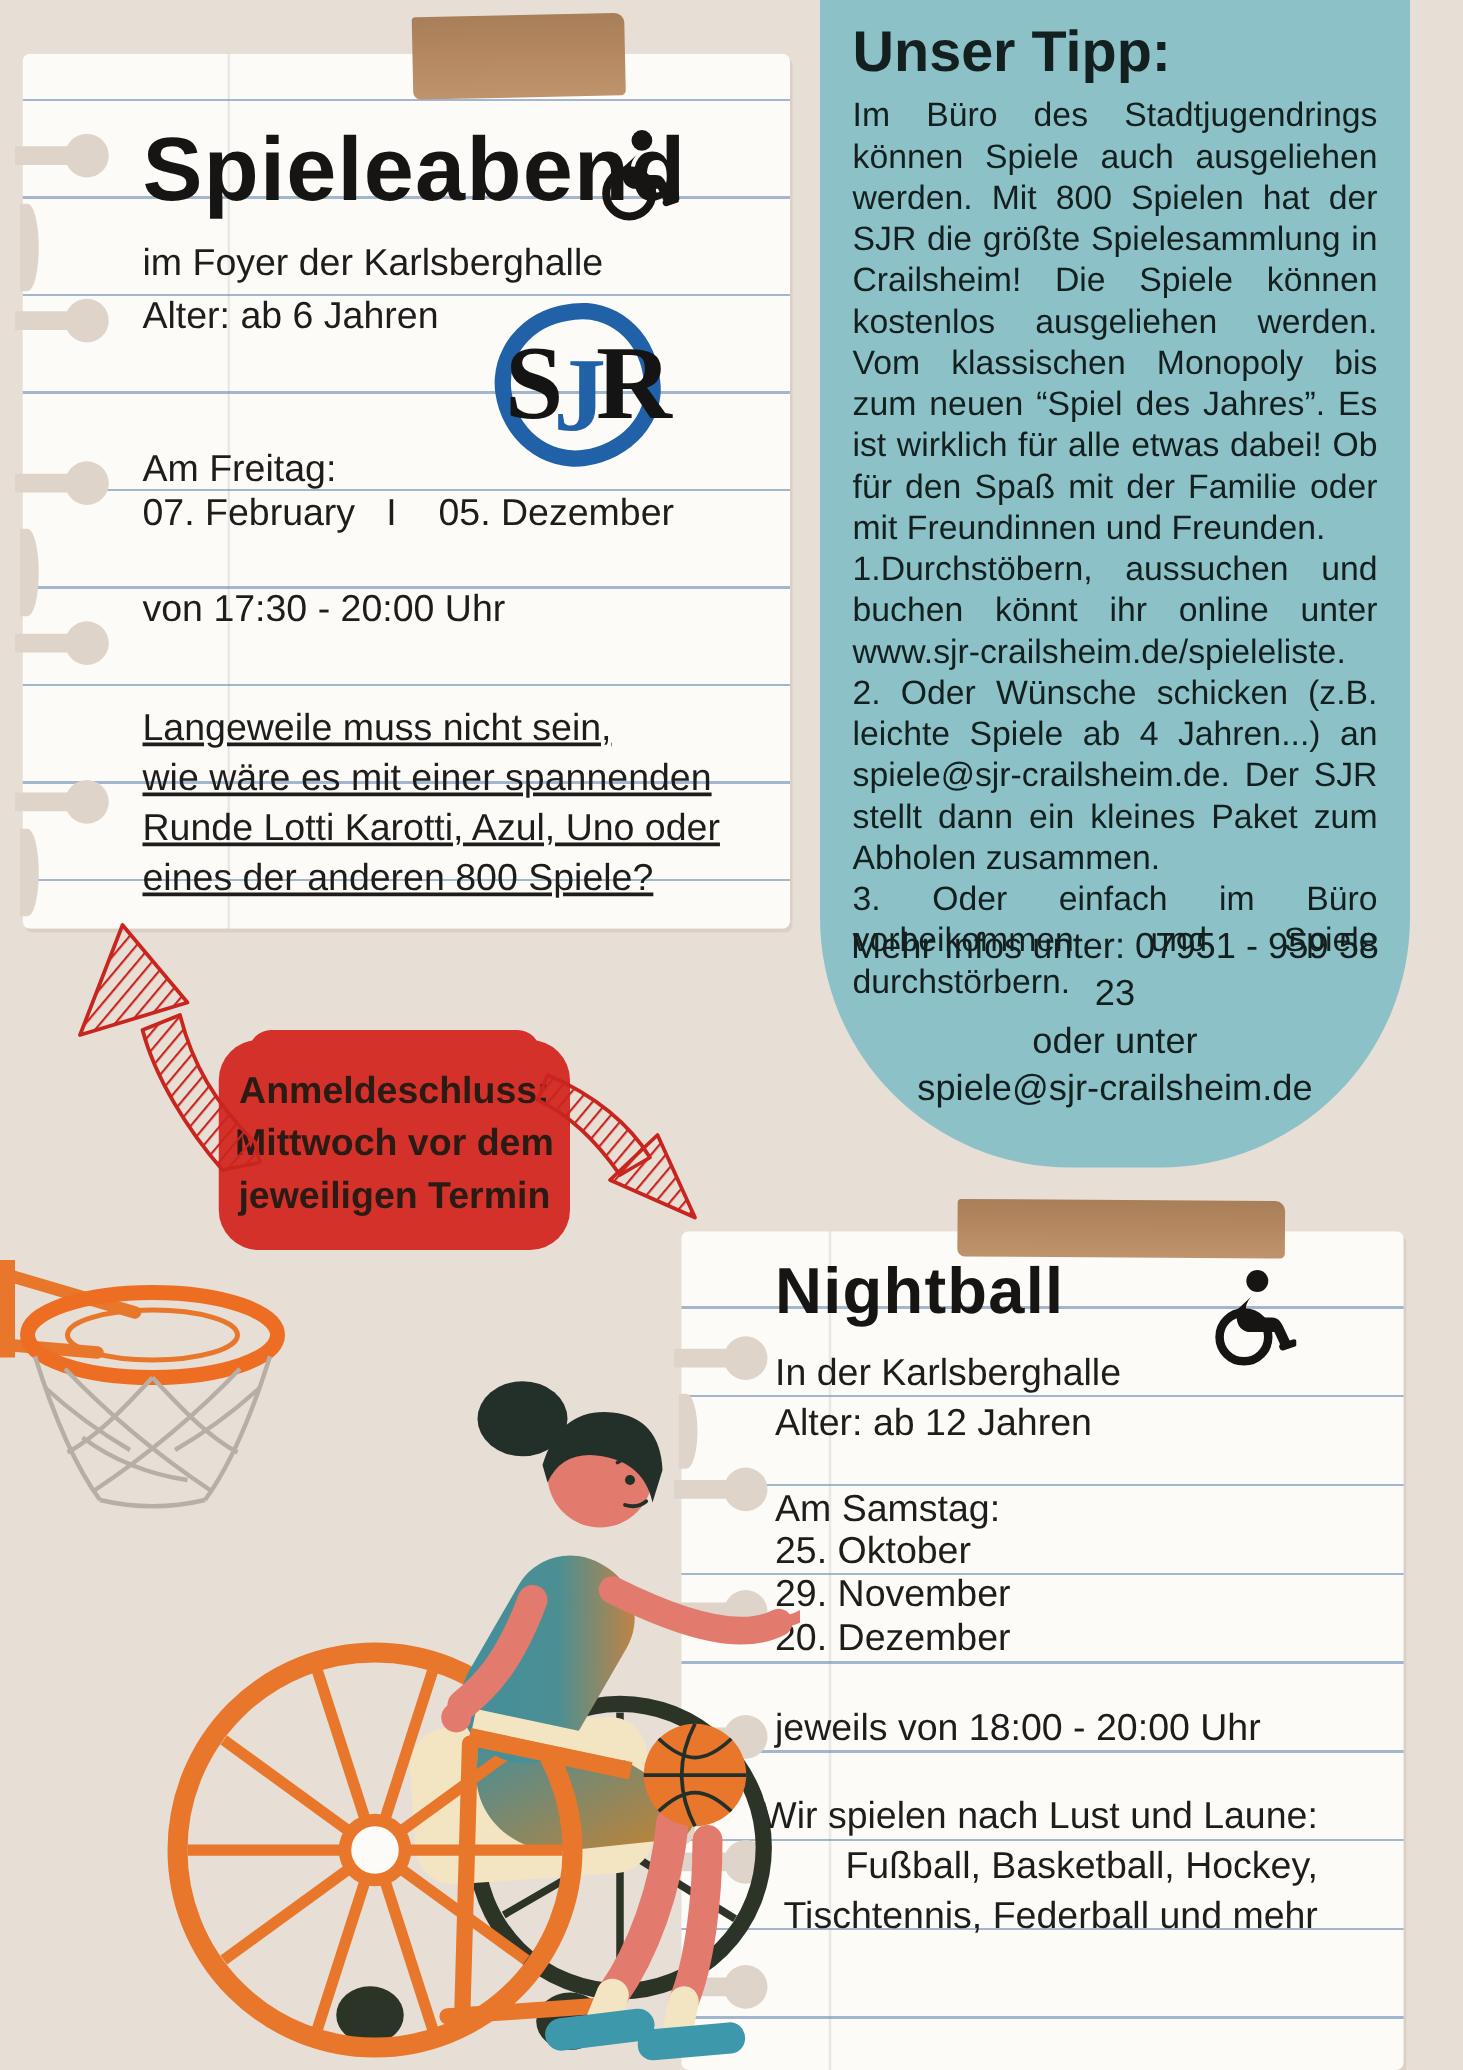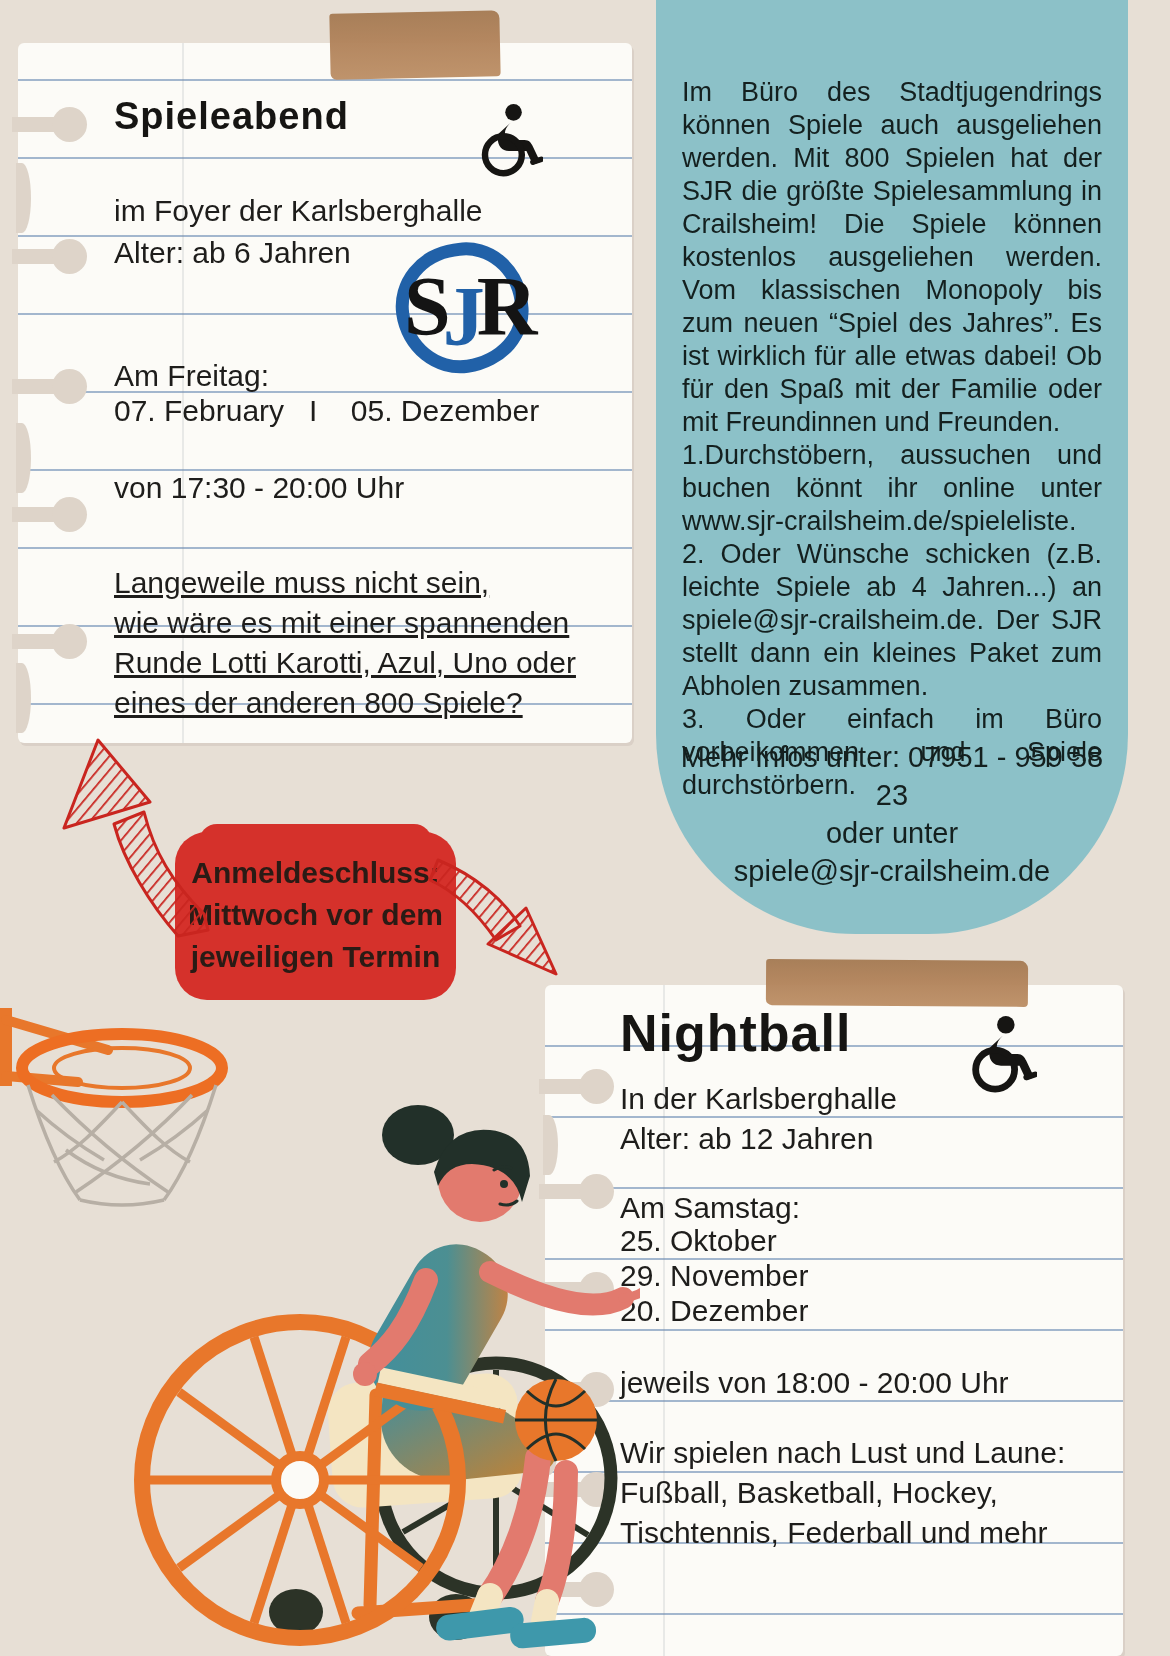--- a/index.html
+++ b/index.html
@@ -91,21 +91,21 @@
       <div class="kh-circle"></div>
     </div>
   <div class="keyhole" style="top:581px;">
       <div class="kh-stem"></div>
       <div class="kh-circle"></div>
     </div>
   <div class="edge-bump" style="top:120px;height:70px;"></div>
   <div class="edge-bump" style="top:380px;height:70px;"></div>
   <div class="edge-bump" style="top:620px;height:70px;"></div>
 
-  <div class="t-title" style="left:96px;top:52px;font-size:38px;">Spieleabend</div>
+  <div class="t-title" style="left:96px;top:52px;font-size:72px;">Spieleabend</div>
 
   <svg class="abs" style="left:455px;top:60px;" width="70" height="74" viewBox="0 0 76 80">
     <circle cx="44" cy="10" r="9" fill="#161513"></circle>
     <path d="M41 21 c-7 6 -9 15 -2 19 l17 0 c5 0 7 3 9 7 l8 17 -8 3 -7 -15 -19 0 c-10 0 -14 -9 -11 -19 Z" fill="#161513"></path>
     <circle cx="33" cy="56" r="20" fill="none" stroke="#161513" stroke-width="7"></circle>
     <path d="M65 64 l9 -3" stroke="#161513" stroke-width="6" stroke-linecap="round"></path>
   </svg>
 
   <div class="line30" style="left:96px;top:148px;">im Foyer der Karlsberghalle</div>
   <div class="line30" style="left:96px;top:190px;">Alter: ab 6 Jahren</div>
@@ -123,20 +123,21 @@
     <div>Langeweile muss nicht sein,</div>
     <div>wie wäre es mit einer spannenden</div>
     <div>Runde Lotti Karotti, Azul, Uno oder</div>
     <div>eines der anderen 800 Spiele?</div>
   </div>
 </div>
 
 <div class="tape" style="left:330px;top:12px;width:170px;height:66px;transform:rotate(-1.2deg);"></div>
 
 <div class="tip-panel">
+  <div class="tip-title">Unser Tipp:</div>
   <div class="tip-text">
     <p>Im Büro des Stadtjugendrings können Spiele auch ausgeliehen werden. Mit 800 Spielen hat der SJR die größte Spielesammlung in Crailsheim! Die Spiele können kostenlos ausgeliehen werden. Vom klassischen Monopoly bis zum neuen “Spiel des Jahres”. Es ist wirklich für alle etwas dabei! Ob für den Spaß mit der Familie oder mit Freundinnen und Freunden.</p>
     <p>1.Durchstöbern, aussuchen und buchen könnt ihr online unter www.sjr-crailsheim.de/spieleliste.</p>
     <p>2. Oder Wünsche  schicken (z.B. leichte Spiele ab 4 Jahren...) an spiele@sjr-crailsheim.de. Der SJR stellt dann ein kleines Paket zum Abholen zusammen.</p>
     <p>3. Oder einfach im Büro vorbeikommen und Spiele durchstörbern.</p>
   </div>
   <div class="tip-footer">
     <div>Mehr Infos unter: 07951 - 959 58 23</div>
     <div>oder unter</div>
     <div>spiele@sjr-crailsheim.de</div>
@@ -226,21 +227,21 @@
 
   <div class="line30" style="left:75px;top:203px;">Am Samstag:</div>
   <div class="stack35" style="left:75px;top:238px;">
     <div>25. Oktober</div>
     <div>29. November</div>
     <div>20. Dezember</div>
   </div>
 
   <div class="line30" style="left:75px;top:378px;">jeweils von 18:00 - 20:00 Uhr</div>
 
-  <div class="stack40" style="left:75px;top:448px;">
+  <div class="stack40" style="left:64px;top:448px;text-align:right;">
     <div>Wir spielen nach Lust und Laune:</div>
     <div>Fußball, Basketball, Hockey,</div>
     <div>Tischtennis, Federball und mehr</div>
   </div>
 </div>
 
 <div class="tape" style="left:766px;top:960px;width:262px;height:46px;transform:rotate(.4deg);"></div>
 
 <svg class="abs" style="left:118px;top:1080px;" width="522" height="576" viewBox="0 0 522 576">
   <defs>

